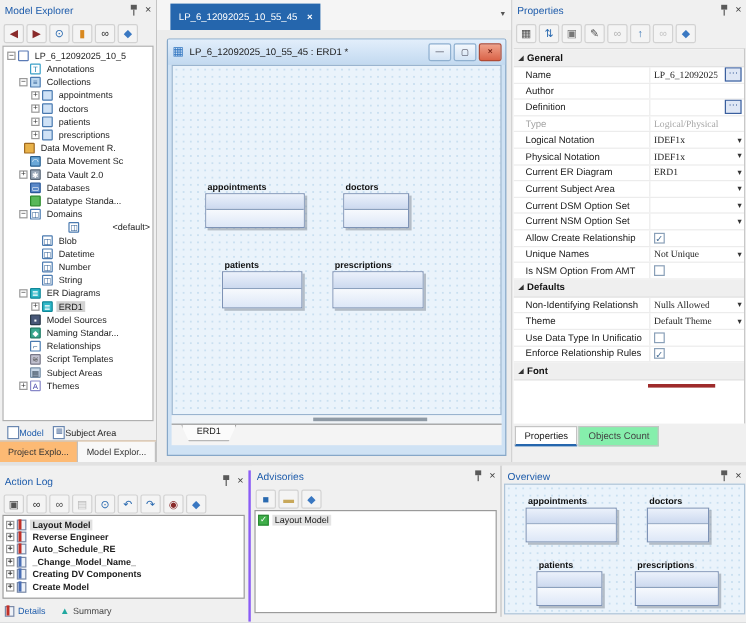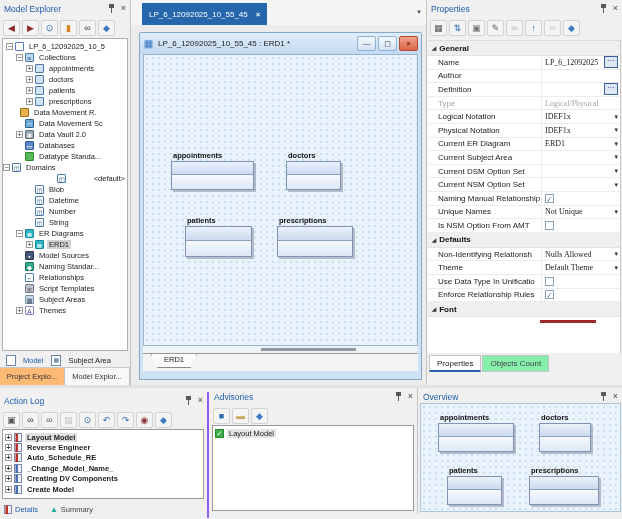--- a/index.html
+++ b/index.html
@@ -19,21 +19,21 @@
   #model-explorer{left:0;top:0;width:130px;height:385px;border-right:1px solid #c4c4c4;}
   #me-tree{position:absolute;left:2px;right:2px;top:38px;bottom:34px;background:#fff;border:1px solid #b0b0b0;overflow:hidden;padding-top:2px;}
   .trow{height:11px;display:flex;align-items:center;white-space:nowrap;font-size:7.5px;cursor:pointer;}
   .exp{flex:none;width:7px;height:7px;border:1px solid #999;background:#fff;color:#333;font-size:7px;line-height:6px;text-align:center;margin-right:2px;box-sizing:border-box;}
   .exp.none{visibility:hidden;}
   .ti{flex:none;width:9px;height:9px;margin-right:3px;border-radius:1px;font-size:6.5px;line-height:9px;text-align:center;box-sizing:border-box;}
   .tlabel{padding:0 2px;}
   .tlabel.sel{background:#d2d2d2;}
   #me-hscroll{position:absolute;left:10px;bottom:2px;width:66px;height:2px;background:#6e6e6e;}
   .me-view-tabs{position:absolute;left:2px;bottom:17px;height:16px;display:flex;align-items:center;gap:8px;padding-left:4px;font-size:7.5px;}
-  .vtab{display:flex;align-items:center;gap:7px;cursor:pointer;}
+  .vtab{display:flex;align-items:center;gap:0;cursor:pointer;}
   .vtab .vi{width:8px;height:9px;border:1px solid #6a87b0;background:#fff;font-size:6px;line-height:8px;text-align:center;color:#4a6a9a;}
   .vtab.on{color:#1e5cab;}
   .me-panel-tabs{position:absolute;left:0;bottom:0;height:17px;width:100%;display:flex;font-size:7.5px;background:#fdba74;border-top:1px solid #c8c8c8;}
   .btab{flex:1;display:flex;align-items:center;justify-content:center;border-right:1px solid #c0c0c0;color:#333;cursor:pointer;white-space:nowrap;overflow:hidden;}
   .btab.on{background:#f8f8f8;}
   
   #doc-area{left:131px;top:0;width:295px;height:385px;background:#f5f5f5;border-right:1px solid #c4c4c4;}
   #tabbar{position:absolute;left:0;top:0;right:0;height:25px;background:#f5f5f5;}
   #doc-tab{position:absolute;left:11px;top:3px;height:22px;background:#2566ad;color:#fff;display:flex;align-items:center;gap:8px;padding:0 7px;font-size:8px;cursor:pointer;}
   #doc-tab .close{color:#fff;font-weight:bold;font-size:8px;cursor:pointer;}
@@ -136,20 +136,25 @@
           <span class="tglyph" style="color: rgb(58, 120, 194);">◆</span>
         </button>
       </div>
     <div id="me-tree">
         <div class="trow" style="padding-left: 3px;">
           <span class="exp">−</span>
           <span class="ti" style="background: rgb(255, 255, 255); border: 1px solid rgb(90, 122, 181);"></span>
           <span class="tlabel">LP_6_12092025_10_5</span>
         </div>
         <div class="trow" style="padding-left: 13px;">
+          <span class="exp none"></span>
+          <span class="ti" style="background: rgb(255, 255, 255); border: 1px solid rgb(58, 160, 200); color: rgb(29, 127, 176);">T</span>
+          <span class="tlabel">Annotations</span>
+        </div>
+        <div class="trow" style="padding-left: 13px;">
           <span class="exp">−</span>
           <span class="ti" style="background: rgb(188, 216, 240); border: 1px solid rgb(74, 122, 176); color: rgb(42, 90, 144);">≡</span>
           <span class="tlabel">Collections</span>
         </div>
         <div class="trow" style="padding-left: 23px;">
           <span class="exp">+</span>
           <span class="ti" style="background: rgb(207, 226, 246); border: 1px solid rgb(74, 122, 176);"></span>
           <span class="tlabel">appointments</span>
         </div>
         <div class="trow" style="padding-left: 23px;">
@@ -185,21 +190,21 @@
         <div class="trow" style="padding-left: 13px;">
           <span class="exp none"></span>
           <span class="ti" style="background: rgb(90, 136, 200); border: 1px solid rgb(42, 88, 152); color: rgb(255, 255, 255);">▭</span>
           <span class="tlabel">Databases</span>
         </div>
         <div class="trow" style="padding-left: 13px;">
           <span class="exp none"></span>
           <span class="ti" style="background: rgb(88, 184, 88); border: 1px solid rgb(40, 136, 40);"></span>
           <span class="tlabel">Datatype Standa...</span>
         </div>
-        <div class="trow" style="">
+        <div class="trow" style="padding-left: 13px;">
           <span class="exp">−</span>
           <span class="ti" style="background: rgb(255, 255, 255); border: 1px solid rgb(74, 122, 176); color: rgb(42, 90, 144);">◫</span>
           <span class="tlabel">Domains</span>
         </div>
         <div class="trow" style="padding-left: 23px; justify-content: space-between;">
           <span class="exp none"></span>
           <span class="ti" style="background: rgb(255, 255, 255); border: 1px solid rgb(74, 122, 176); color: rgb(42, 90, 144);">◫</span>
           <span class="tlabel">&lt;default&gt;</span>
         </div>
         <div class="trow" style="padding-left: 23px;">
@@ -436,21 +441,21 @@
           </span>
         </div>
         <div class="prow">
           <span class="plabel">Current NSM Option Set</span>
           <span class="pval">
             <span class="pvt"></span>
             <span class="ddarrow">▾</span>
           </span>
         </div>
         <div class="prow">
-          <span class="plabel">Naming Manual Relationship</span>
+          <span class="plabel">Allow Create Relationship</span>
           <span class="pval">
             <span class="cb">✓</span>
           </span>
         </div>
         <div class="prow">
           <span class="plabel">Unique Names</span>
           <span class="pval">
             <span class="pvt">Not Unique</span>
             <span class="ddarrow">▾</span>
           </span>

